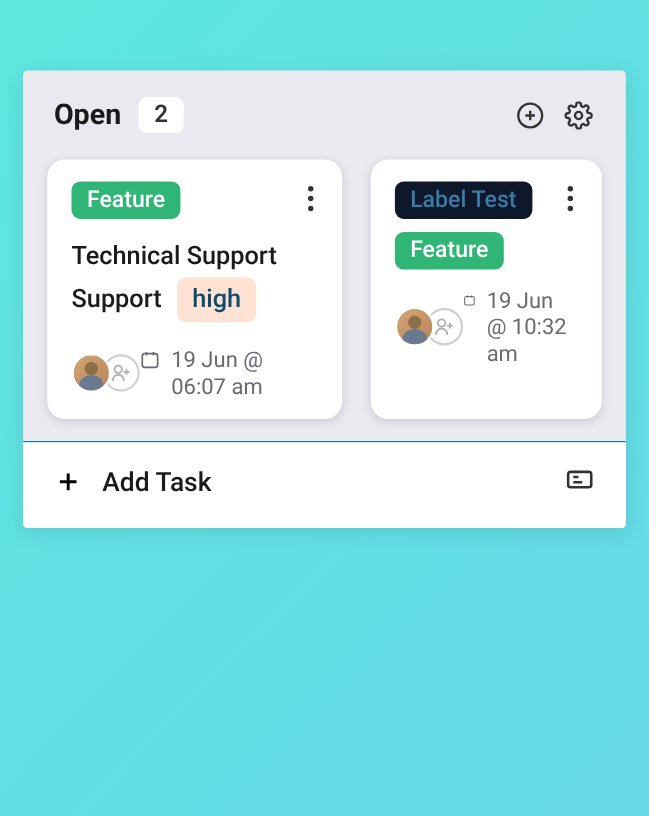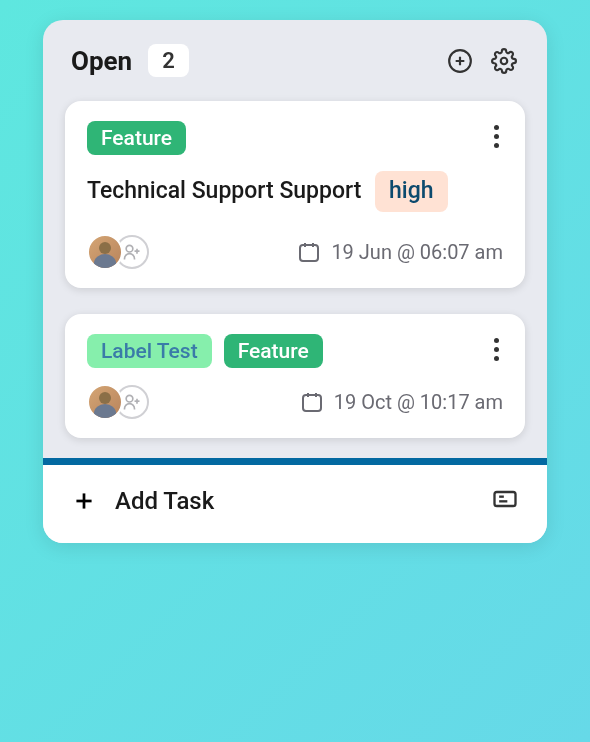--- a/index.html
+++ b/index.html
@@ -10,25 +10,26 @@
     body {
       font-family: -apple-system, BlinkMacSystemFont, 'Segoe UI', Roboto, sans-serif;
       background: linear-gradient(135deg, #5ee7df 0%, #66d9e8 100%);
       display: flex;
       justify-content: center;
       align-items: flex-start;
       min-height: 742px;
       padding: 20px;
     }
     .container {
-      width: 504px;
+      width: 548px;
       background: #e8eaf0;
-      border-radius: 20px;
+      border-radius: 4px;
       overflow: hidden;
       box-shadow: 0 4px 20px rgba(0,0,0,0.1);
+      margin-top: 44px;
     }
     .header {
       display: flex;
       align-items: center;
       justify-content: space-between;
       padding: 24px 28px;
     }
     .header-left {
       display: flex;
       align-items: center;
@@ -57,21 +58,21 @@
       height: 30px;
       display: flex;
       align-items: center;
       justify-content: center;
       cursor: pointer;
       color: #333;
     }
     .card-list {
       padding: 0 22px 20px;
       display: flex;
-      flex-direction: column;
+      flex-direction: row;
       gap: 26px;
     }
     .card {
       background: #fff;
       border-radius: 16px;
       padding: 20px 22px 18px;
       box-shadow: 0 2px 8px rgba(0,0,0,0.12);
     }
     .card-top {
       display: flex;
@@ -88,21 +89,21 @@
       padding: 5px 14px;
       border-radius: 8px;
       font-size: 21px;
       font-weight: 500;
     }
     .label-feature {
       background: #2fb576;
       color: #fff;
     }
     .label-test {
-      background: #86efac;
+      background: #0f172a;
       color: #3a7ba8;
     }
     .more-btn {
       cursor: pointer;
       display: flex;
       flex-direction: column;
       gap: 4px;
       padding: 4px;
     }
     .more-dot {
@@ -187,21 +188,21 @@
       gap: 10px;
       color: #6a6a72;
       font-size: 20px;
     }
     .footer {
       background: #fff;
       padding: 20px 28px 26px;
       display: flex;
       justify-content: space-between;
       align-items: center;
-      border-top: 7px solid #0369a1;
+      border-top: 1px solid #0369a1;
     }
     .add-task {
       display: flex;
       align-items: center;
       gap: 18px;
       cursor: pointer;
     }
     .add-task-text {
       font-size: 24px;
       font-weight: 500;
@@ -301,21 +302,21 @@
               <line x1="15" y1="11" x2="21" y2="11"></line>
             </svg>
           </div>
         </div>
         <div class="date-row">
           <svg width="24" height="24" viewBox="0 0 24 24" fill="none" stroke="currentColor" stroke-width="2">
             <rect x="3" y="5" width="18" height="16" rx="3"></rect>
             <line x1="8" y1="3" x2="8" y2="7"></line>
             <line x1="16" y1="3" x2="16" y2="7"></line>
           </svg>
-          <span>19 Oct @ 10:17 am</span>
+          <span>19 Jun @ 10:32 am</span>
         </div>
       </div>
     </div>
   </div>
 
   <div class="footer">
     <div class="add-task">
       <svg width="26" height="26" viewBox="0 0 24 24" fill="none" stroke="currentColor" stroke-width="2.5">
         <line x1="12" y1="5" x2="12" y2="19"></line>
         <line x1="5" y1="12" x2="19" y2="12"></line>

